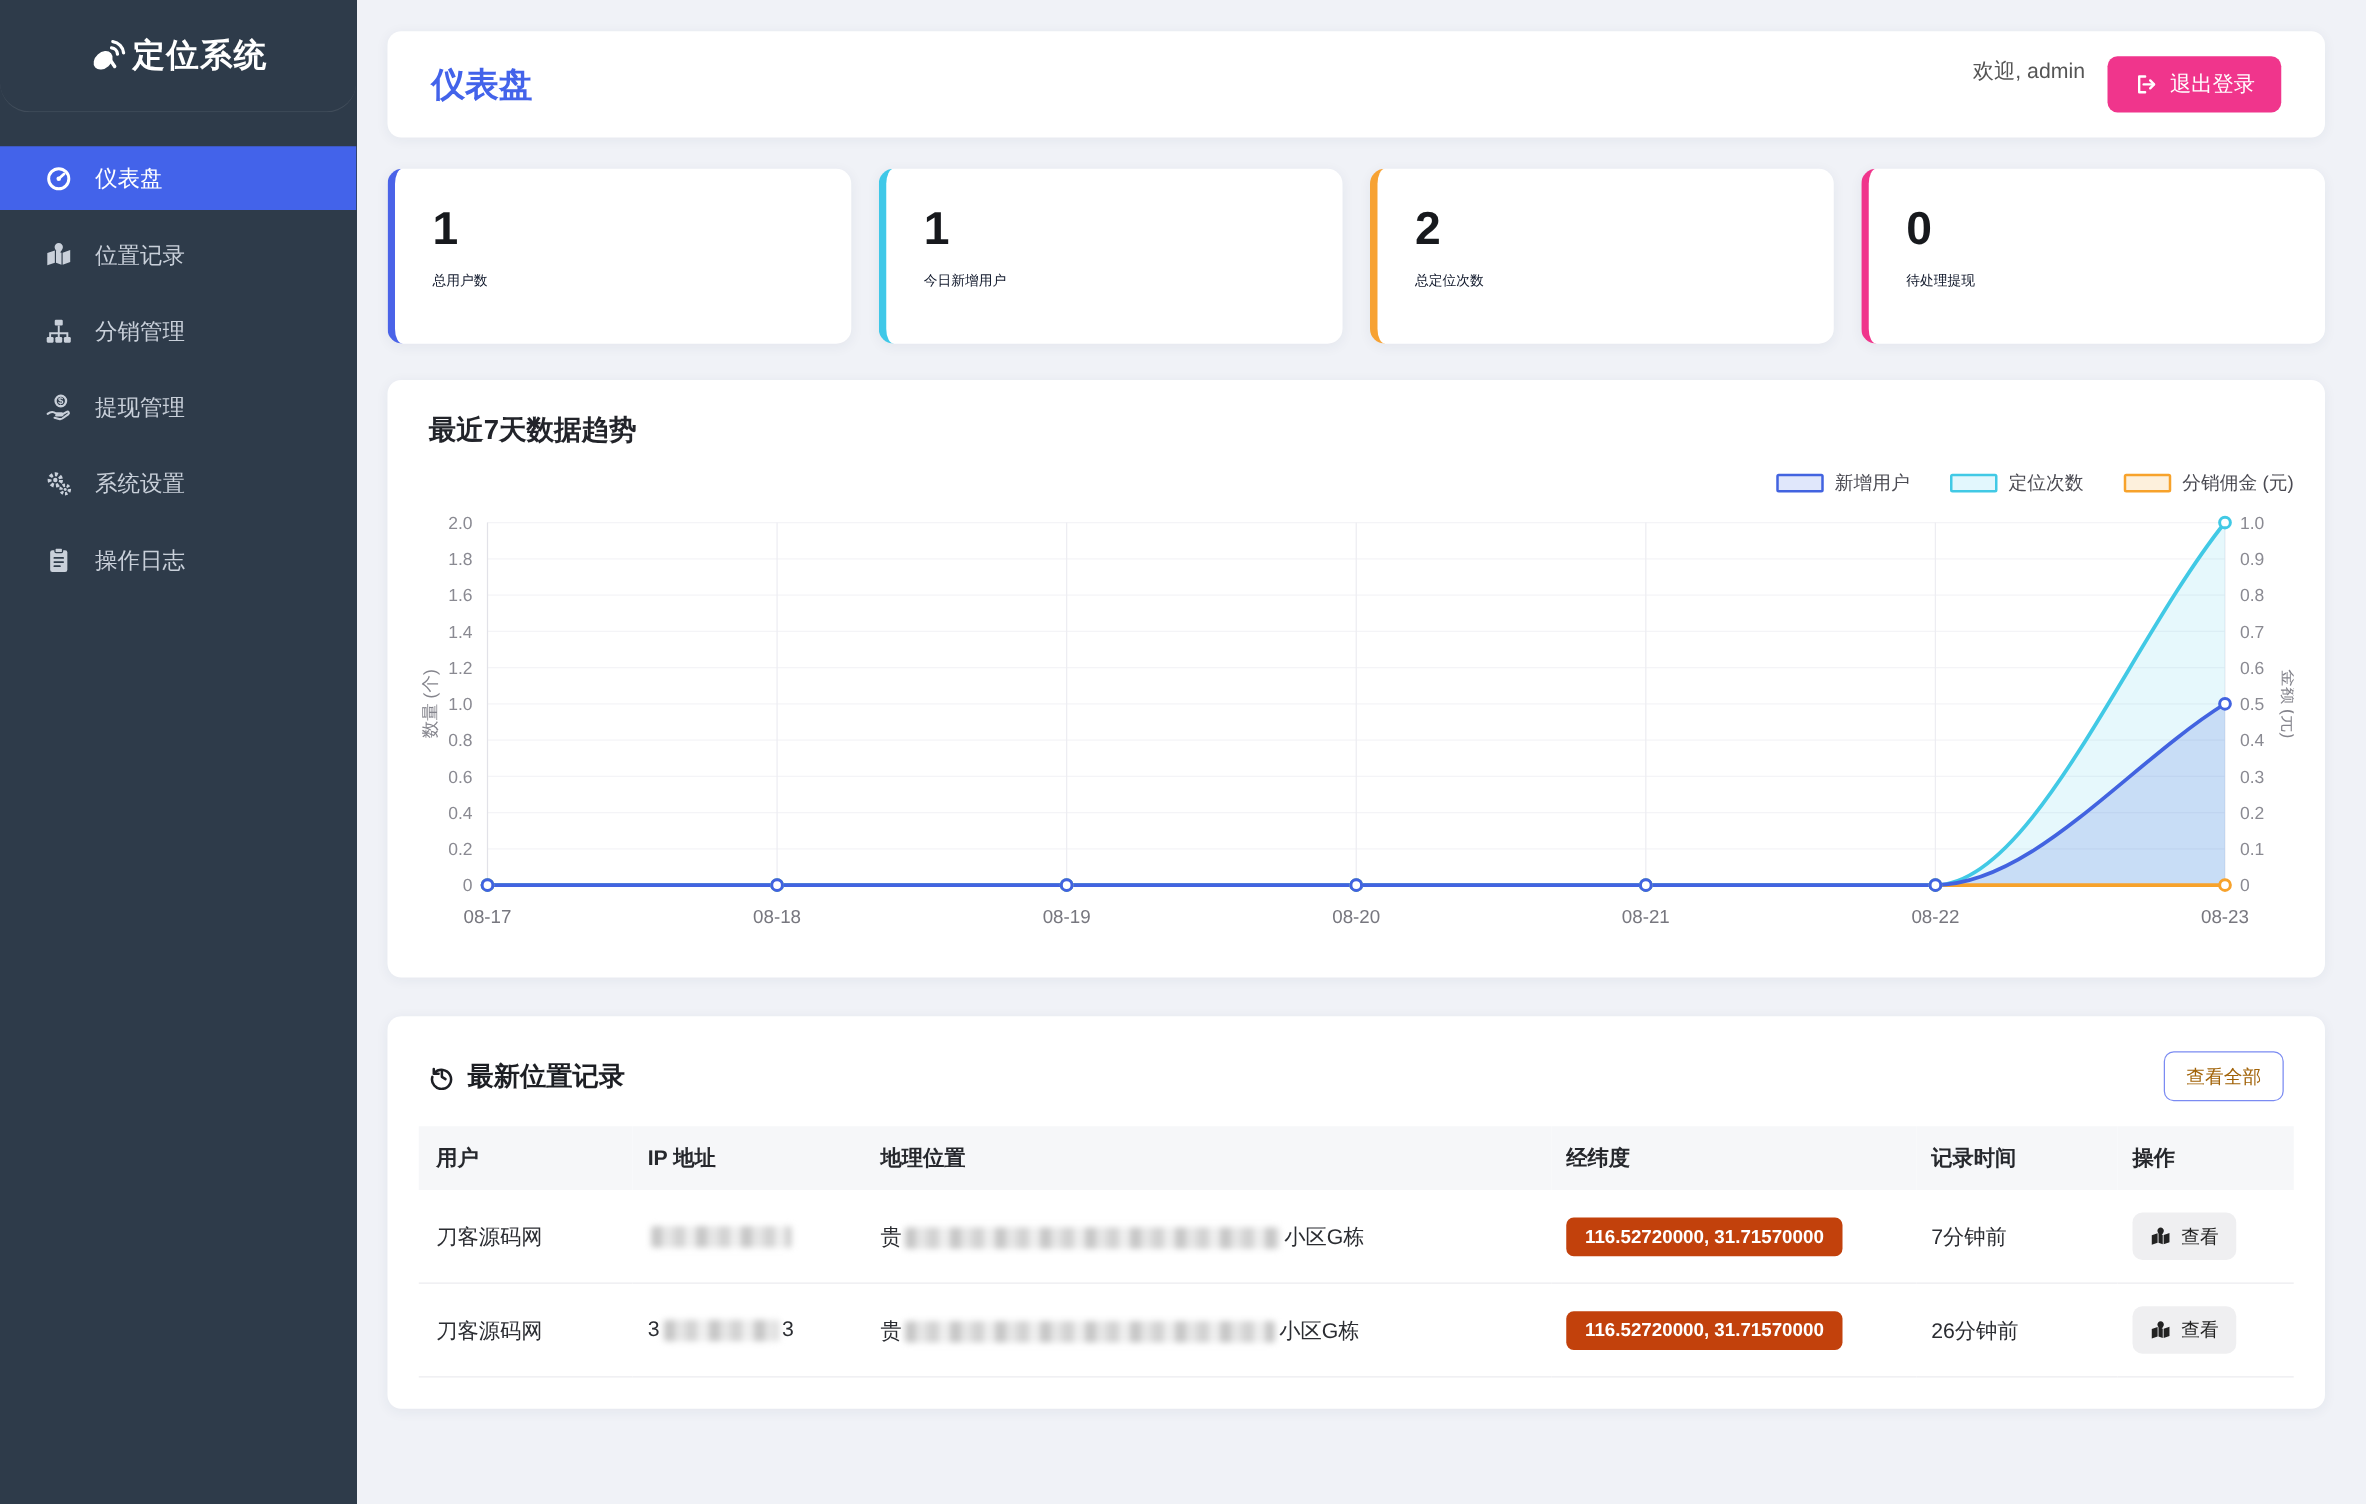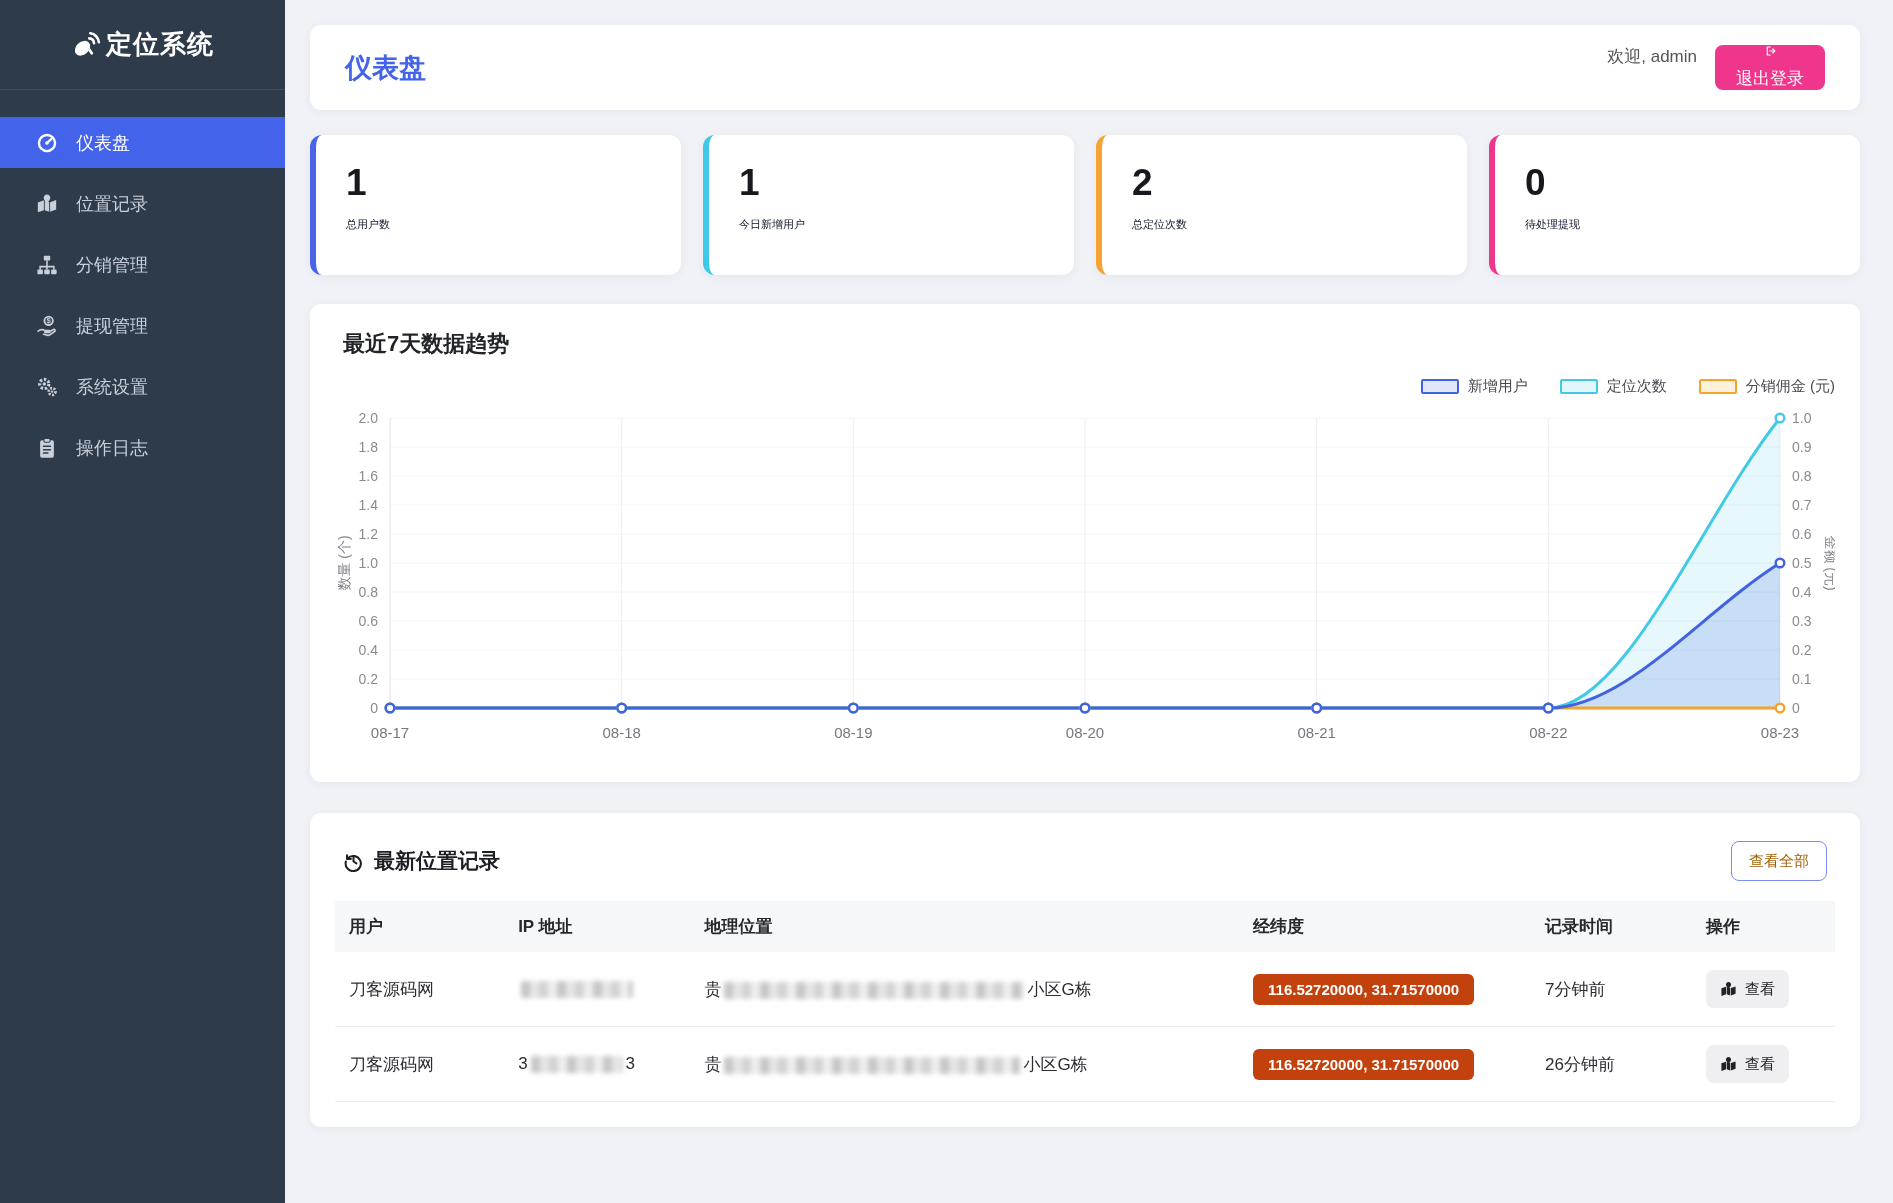--- a/index.html
+++ b/index.html
@@ -2,41 +2,41 @@
 <html><head>
 <meta charset="utf-8">
 <style>
   * { margin:0; padding:0; box-sizing:border-box; }
   html,body { width:1893px; height:1203px; overflow:hidden; }
   body { font-family:"Liberation Sans","DejaVu Sans",sans-serif; background:#f0f2f7; color:#222; }
 
   
   .sidebar { position:fixed; left:0; top:0; width:285px; height:1203px; background:#2e3b4a; z-index:5; }
   .logo { height:90px; display:flex; align-items:center; justify-content:center; gap:5px;
-          color:#fff; border-bottom:1px solid rgba(255,255,255,.09); }
+          color:#fff; border-bottom:1px solid rgba(255,255,255,.09);border-radius:24px; }
   .logo svg { width:30px; height:30px; }
   .logo-text { font-size:26px; font-weight:bold; letter-spacing:1px; }
   .nav { padding-top:27px; }
   .nav-item { height:51px; display:flex; align-items:center; gap:18px; padding-left:36px;
               color:#c9d0da; font-size:18px; margin-bottom:10px; cursor:pointer; }
   .nav-item.active { background:#4363ea; color:#fff; }
   .nav-ic { width:22px; height:22px; display:inline-flex; }
   .nav-ic svg { width:22px; height:22px; }
 
   
   .main { margin-left:285px; padding:25px 33px 0 25px; }
   .card { background:#fff; border-radius:11px; box-shadow:0 2px 10px rgba(30,45,90,.06); }
 
   .topbar { height:85px; display:flex; align-items:center; padding:0 35px; }
   .page-title { font-size:27px; font-weight:bold; color:#4363ea; }
   .topbar-right { margin-left:auto; display:flex; gap:18px; }
   .welcome { font-size:17px; color:#555; }
   .logout-btn { background:#f0358c; color:#fff; border:none; border-radius:8px; height:45px;
                 padding:0 21px; font-size:17px; display:flex; align-items:center; gap:10px; cursor:pointer;
-                font-family:inherit;flex-direction:column; }
+                font-family:inherit; }
   .logout-btn svg { width:19px; height:19px; }
 
   .stats { display:flex; gap:22px; margin-top:25px; }
   .stat-card { flex:1; height:140px; background:#fff; border-radius:12px; border-left:6px solid #4363ea;
                box-shadow:0 2px 10px rgba(30,45,90,.06); padding:26px 30px; }
   .stat-value { font-size:37px; font-weight:800; color:#17191d; line-height:1.2; }
   .stat-label { font-size:11px; color:#0f172a; margin-top:12px; }
 
   .chart-card { margin-top:29px; height:478px; padding:25px; }
   .chart-title { font-size:22px; font-weight:bold; color:#22242a; padding-left:8px; }

